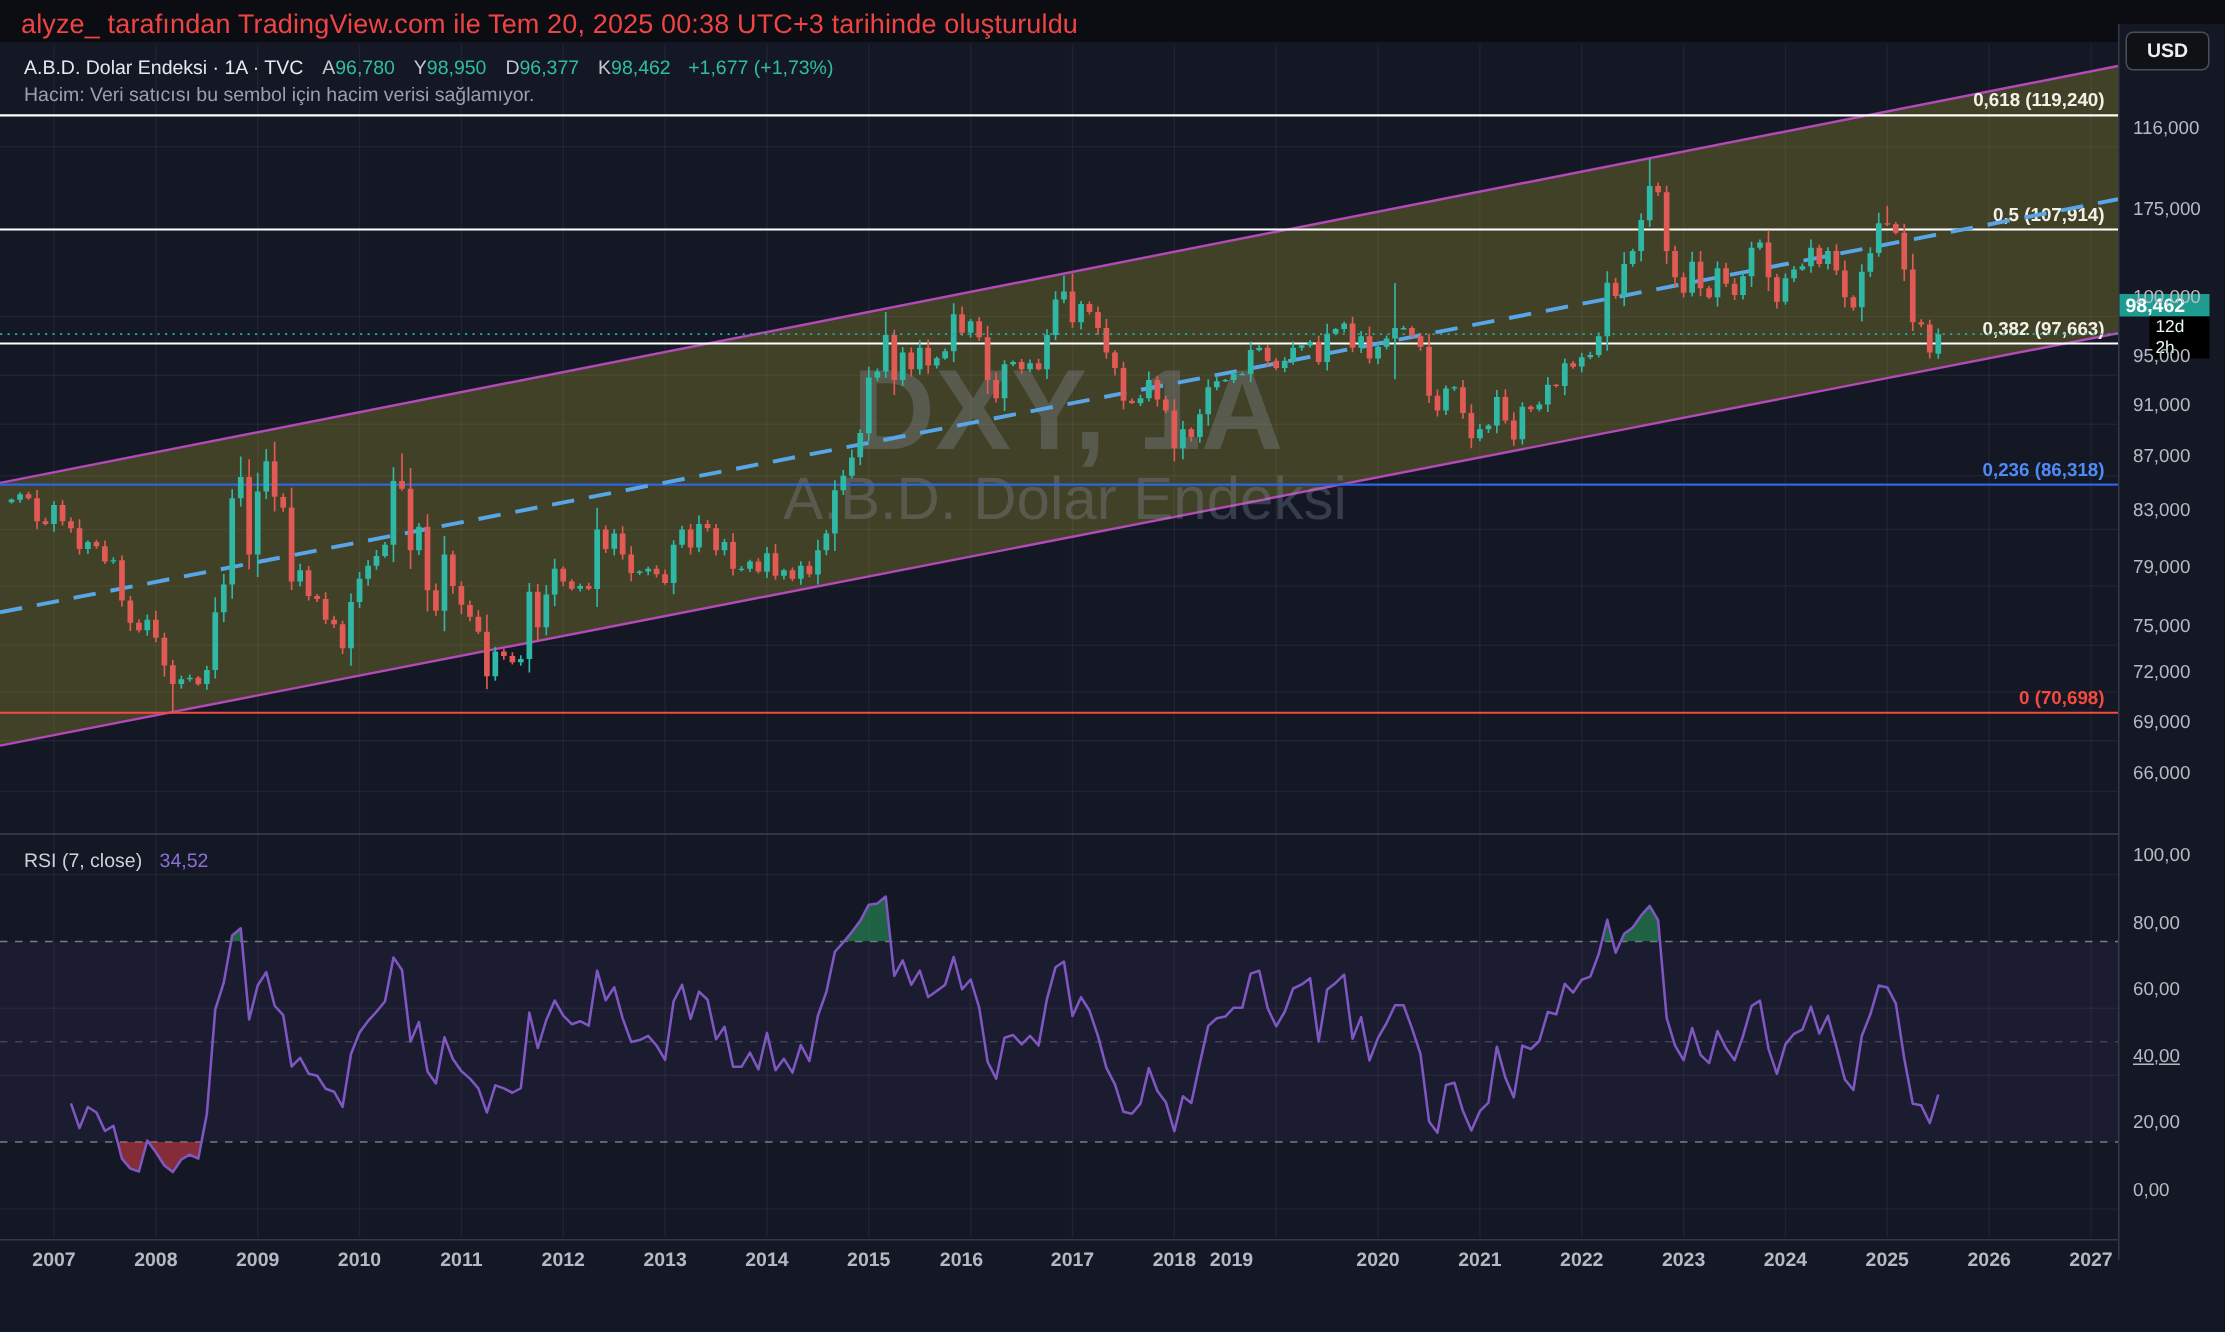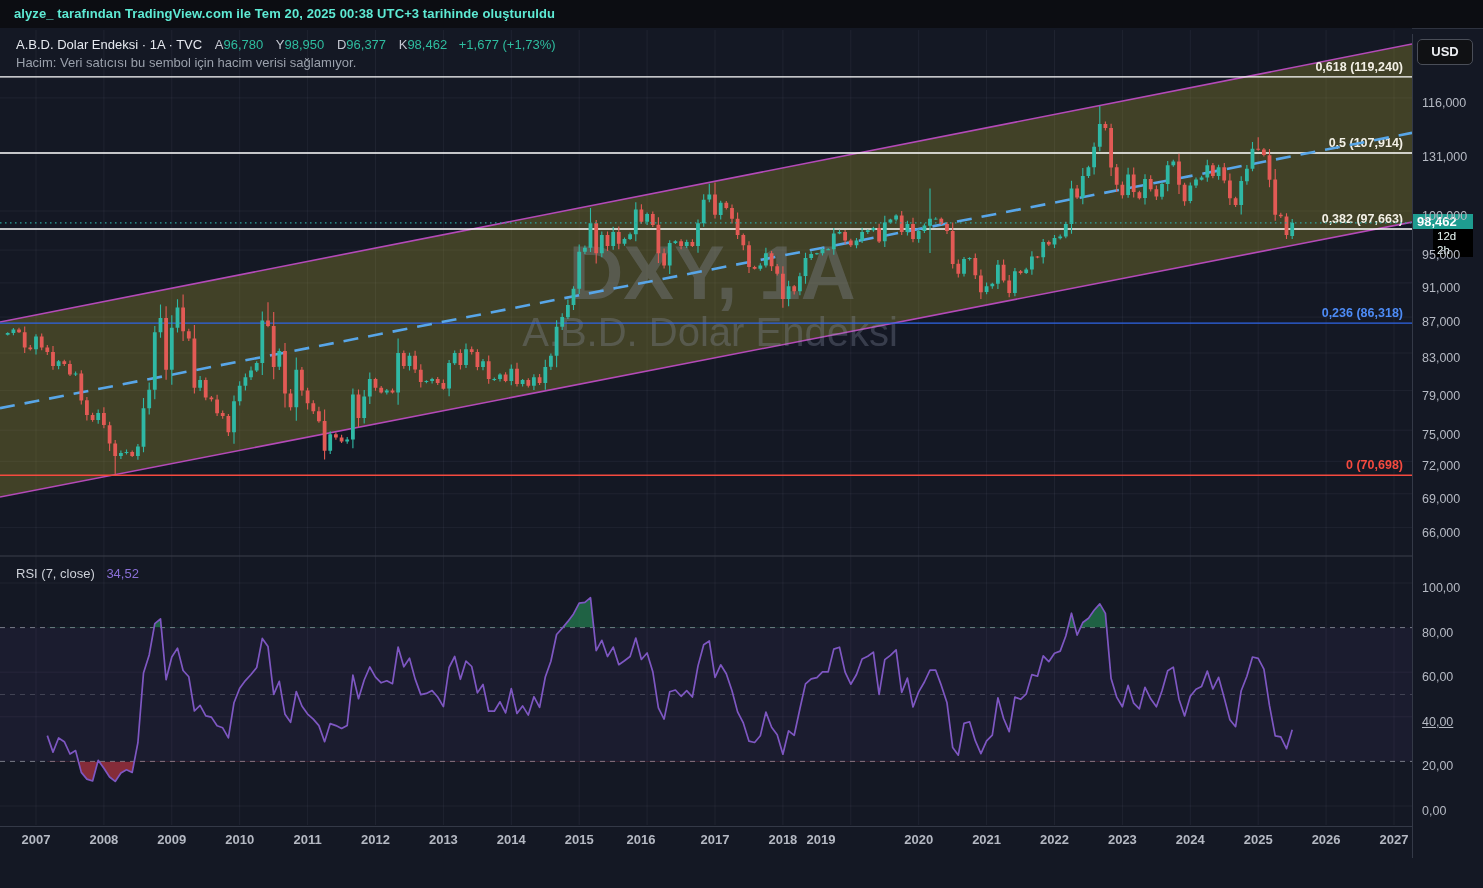--- a/index.html
+++ b/index.html
@@ -1,34 +1,34 @@
 <!DOCTYPE html>
 <html><head>
 <meta charset="utf-8">
 <style>
   html,body{margin:0;padding:0;background:#0b0c10;}
   #screen{position:relative;width:1483px;height:888px;background:#141824;overflow:hidden;
     font-family:"Liberation Sans",sans-serif;-webkit-font-smoothing:antialiased;}
   .abs{position:absolute;}
   
   #topbar{left:0;top:0;width:1483px;height:28px;background:#0c0d12;border-bottom:1px solid #2f3340;}
-  #topbar span{position:absolute;left:14px;top:6px;font-size:13px;font-weight:700;color:#5eead4;letter-spacing:.1px;}
+  #topbar span{position:absolute;left:14px;top:6px;font-size:18px;font-weight:400;color:#ef4444;letter-spacing:.1px;}
   
   #chart-svg{left:0;top:0;}
   
   .legend1{left:16px;top:37px;font-size:13px;color:#d7dae2;white-space:nowrap;}
   .legend1 .lt{color:#e6e9ef;font-weight:500;}
   .legend1 .ol{color:#c3c7d0;margin-left:9px;}
   .legend1 .ov{color:#2ebd9f;}
   .legend1 .chg{color:#2ebd9f;margin-left:8px;}
   .legend2{left:16px;top:55px;font-size:13px;color:#9aa0ab;}
   .rsilegend{left:16px;top:566px;font-size:13px;color:#cdd1d9;}
   .rsilegend .rv{color:#8a6fd6;margin-left:8px;}
   
-  #paxis{left:1412px;top:34px;width:71px;height:824px;background:#141824;border-left:1px solid #343947;}
+  #paxis{left:1412px;top:16px;width:71px;height:824px;background:#141824;border-left:1px solid #343947;}
   .ptick{position:absolute;left:9px;font-size:12.5px;color:#b5b9c3;}
   #usd-btn{position:absolute;left:4px;top:5px;width:54px;height:24px;background:#101114;border:1.5px solid #4a4e58;
     border-radius:5px;color:#eceef2;font-size:13px;font-weight:600;text-align:center;line-height:24px;}
   #pricetag{position:absolute;left:0px;width:60px;text-align:left;}
   #pricetag .v{background:#1e9c90;color:#fff;font-size:13px;font-weight:700;padding:0 4px;line-height:15px;}
   #pricetag .cd{background:#000000;color:#eafaf7;font-size:11.5px;padding:0 4px;line-height:14px;margin-left:20px;}
   
   #taxis{left:0;top:826px;width:1412px;height:26px;background:#141824;border-top:1px solid #343947;}
   .ytick{position:absolute;top:5px;font-size:13px;font-weight:600;color:#b5b9c3;transform:translateX(-50%);}
   
@@ -151,21 +151,21 @@
     <span class="rv">34,52</span>
   </div>
 
   <div id="paxis" class="abs">
     <div id="usd-btn">USD</div>
     <div id="pricetag" style="top: 179.811px;">
       <div class="v">98,462</div>
       <div class="cd">12d 2h</div>
     </div>
   <div class="ptick" style="top: 61.904px;">116,000</div>
-      <div class="ptick" style="top: 116.356px;">131,000</div>
+      <div class="ptick" style="top: 116.356px;">175,000</div>
       <div class="ptick" style="top: 175px;">100,000</div>
       <div class="ptick" style="top: 214.085px;">95,000</div>
       <div class="ptick" style="top: 246.865px;">91,000</div>
       <div class="ptick" style="top: 281.118px;">87,000</div>
       <div class="ptick" style="top: 316.983px;">83,000</div>
       <div class="ptick" style="top: 354.62px;">79,000</div>
       <div class="ptick" style="top: 394.214px;">75,000</div>
       <div class="ptick" style="top: 425.32px;">72,000</div>
       <div class="ptick" style="top: 457.751px;">69,000</div>
       <div class="ptick" style="top: 491.623px;">66,000</div>

